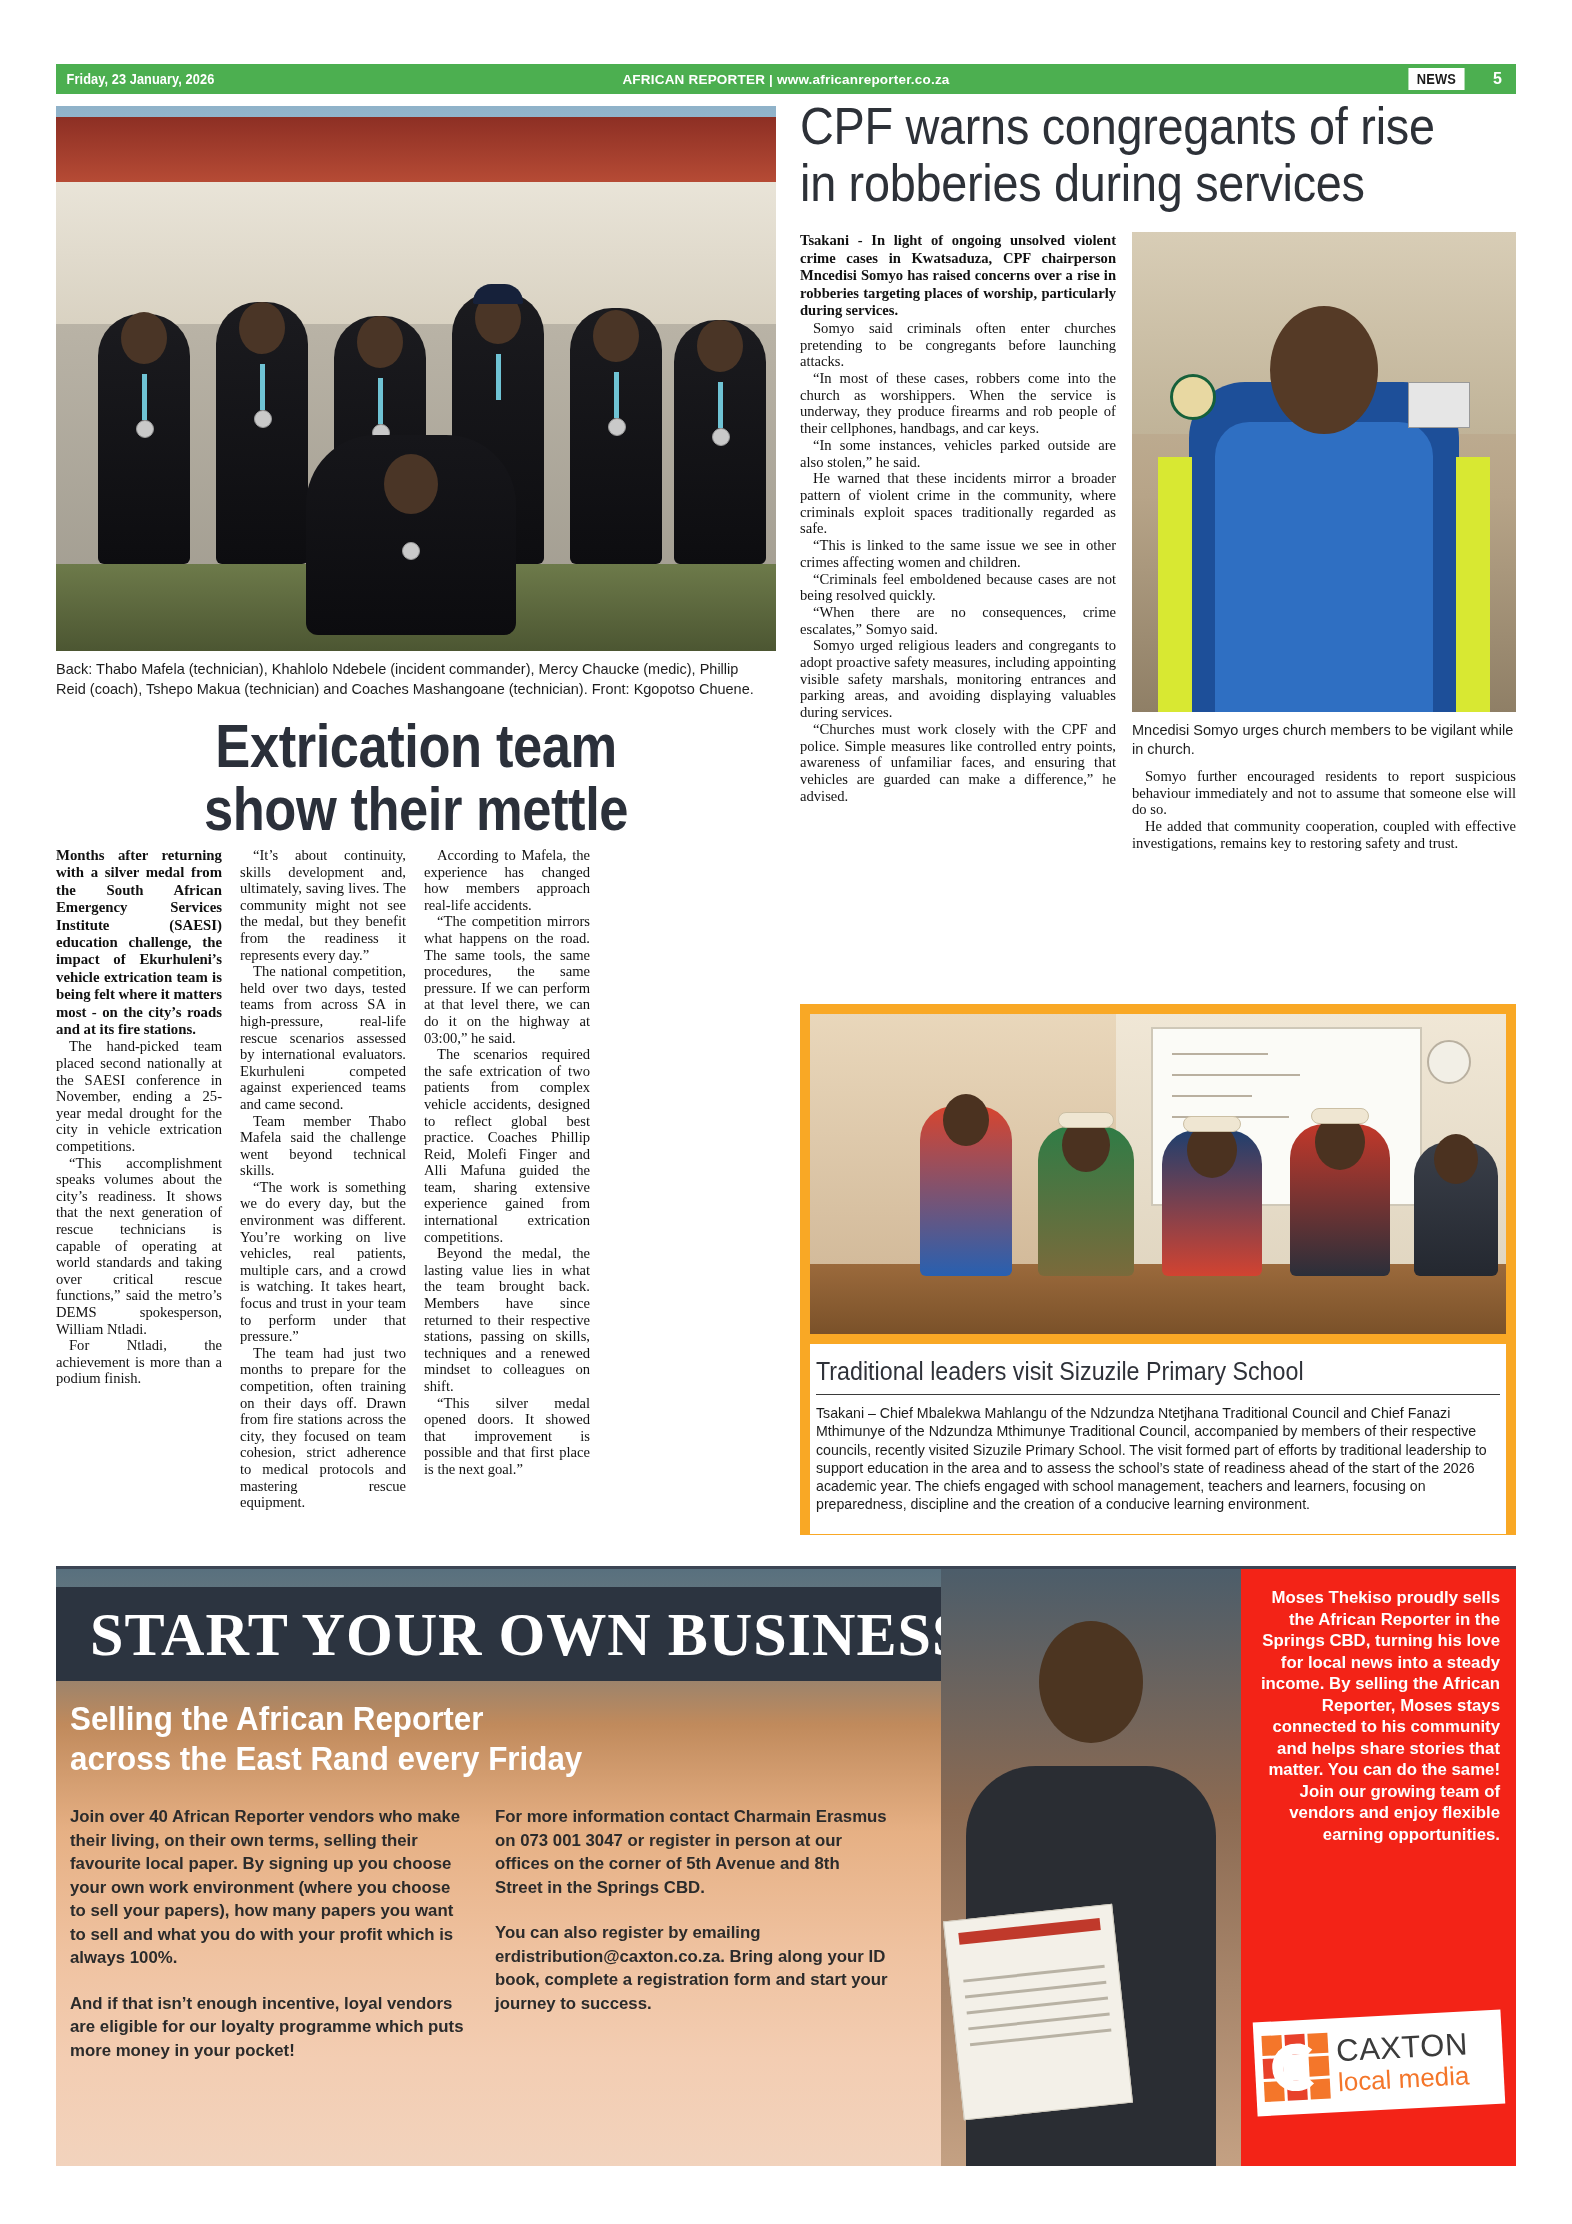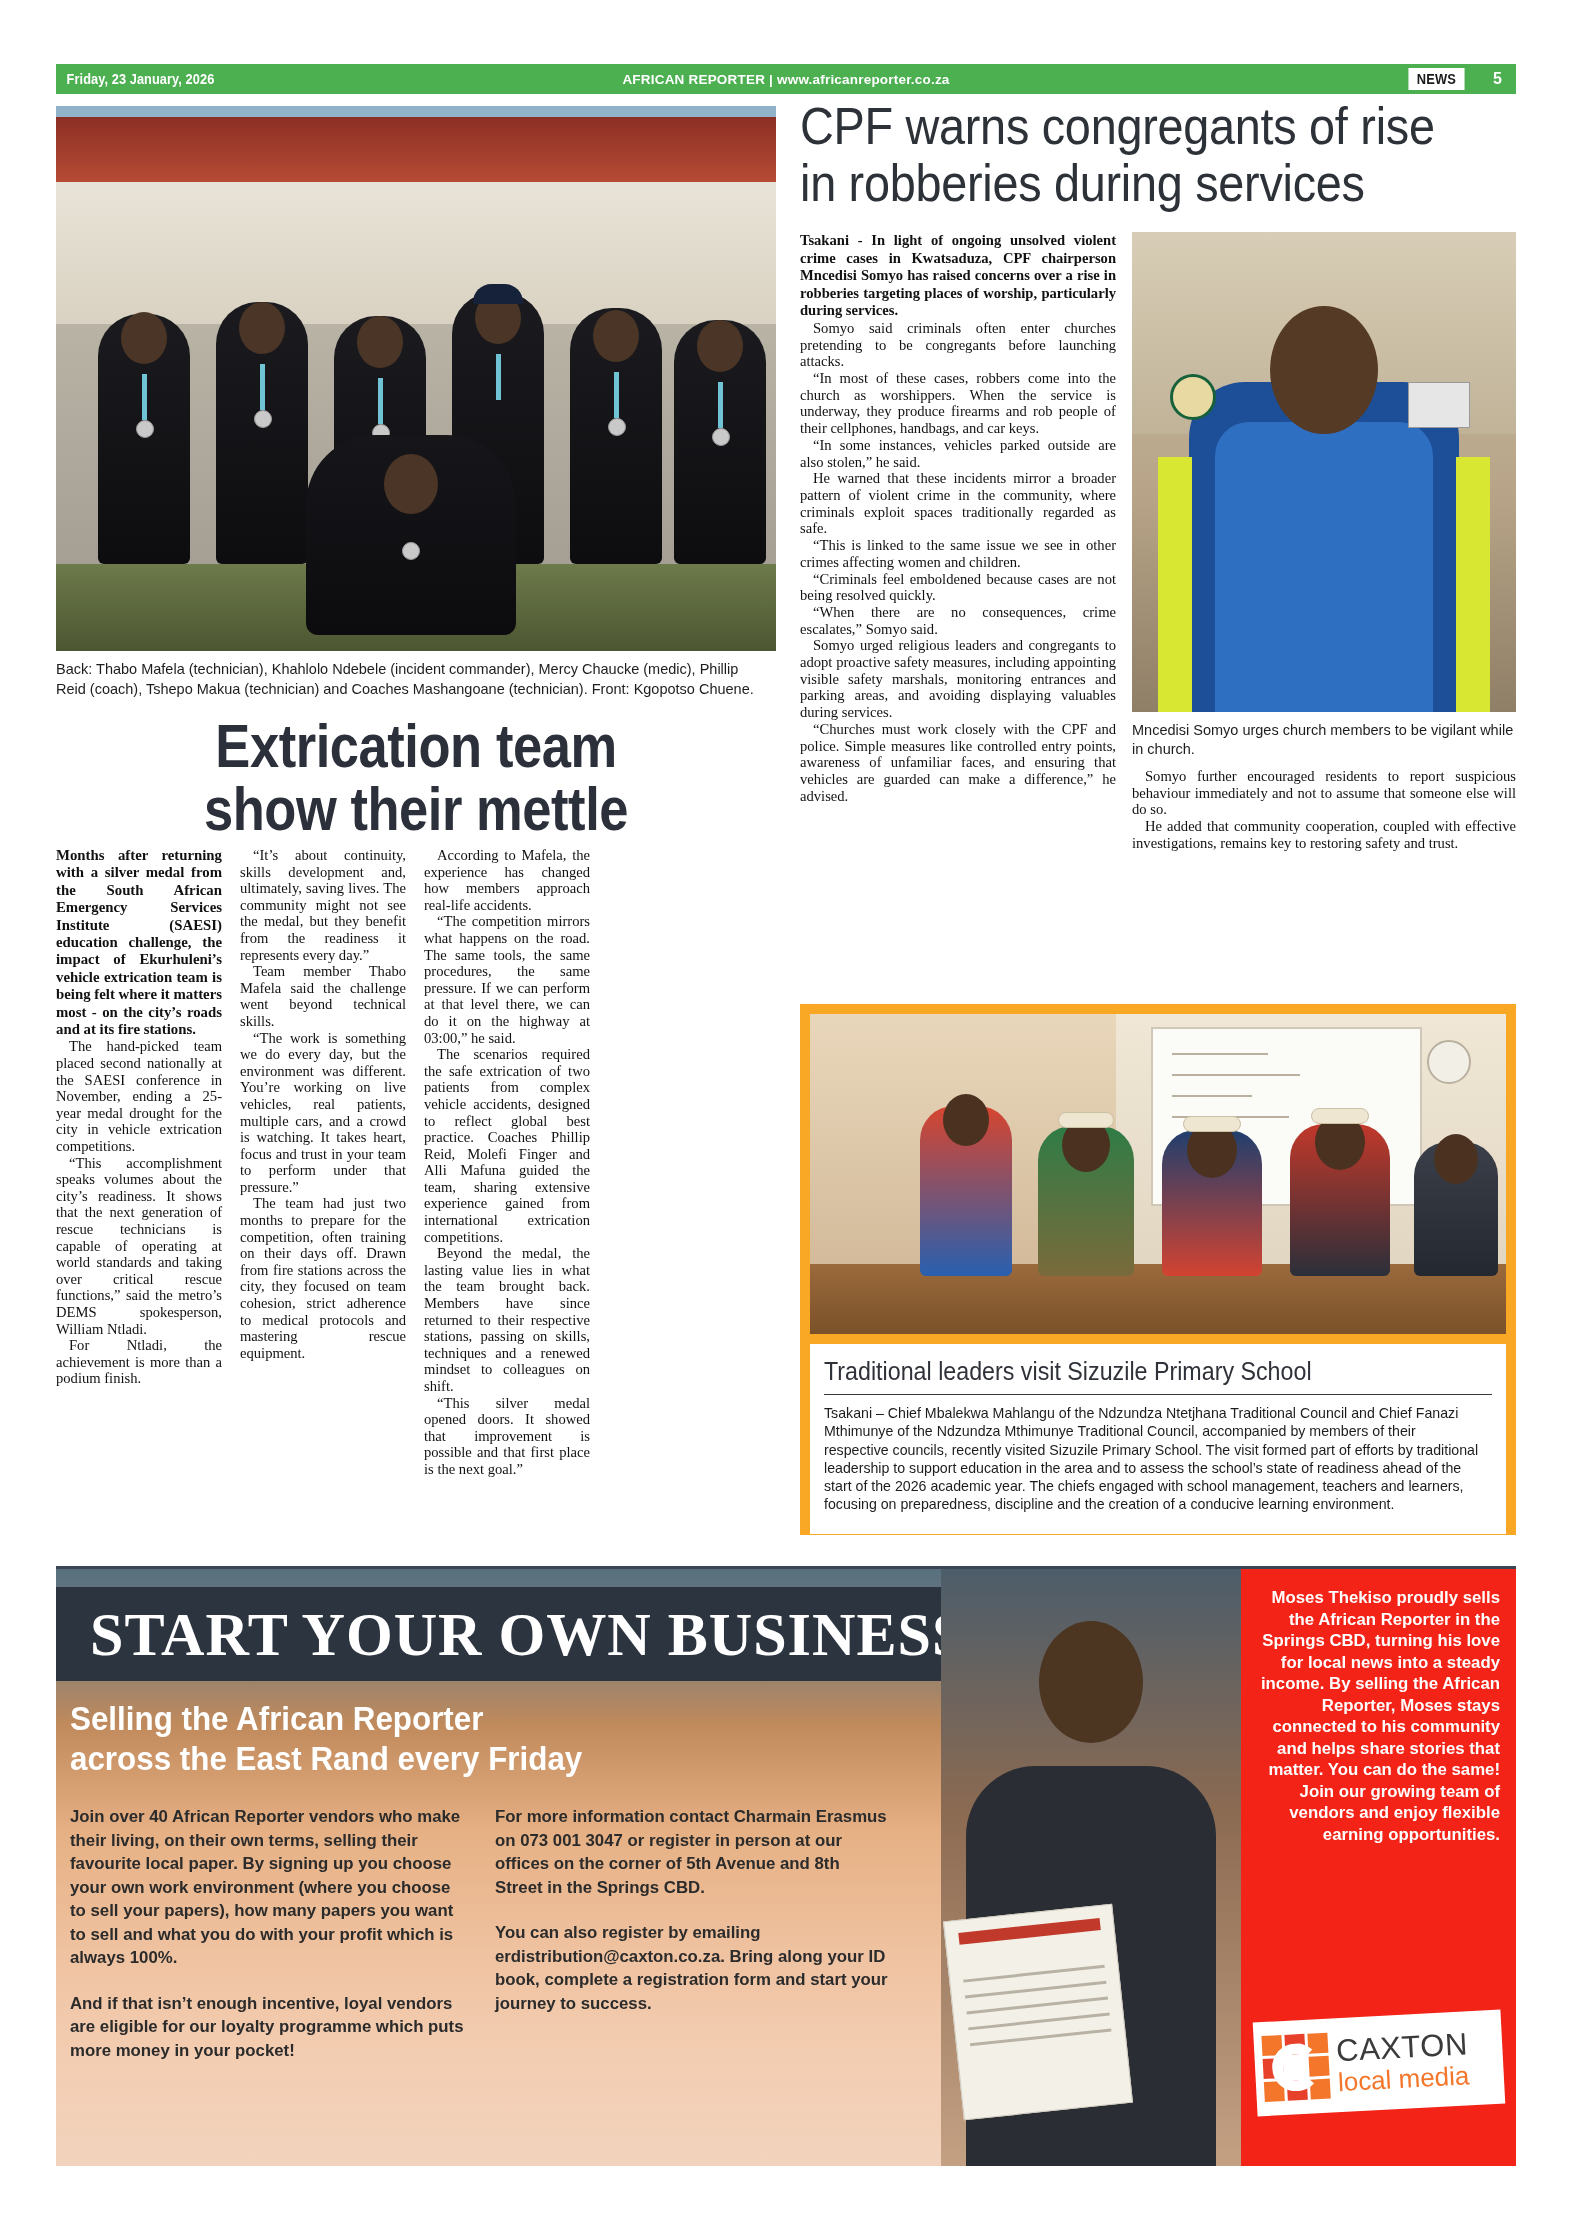--- a/index.html
+++ b/index.html
@@ -147,21 +147,21 @@
   .tp-board { position:absolute; left:49%; top:4%; width:39%; height:56%; background:#fbfbf7; border:2px solid #cfc8b8; }
   .tp-board .ln { position:absolute; left:7%; height:2px; background:#b9b0a0; }
   .tp-globe { position:absolute; right:5%; top:8%; width:44px; height:44px; border-radius:50%;
               background:#f2efe6; border:2px solid #b9b0a0; }
   .tp-desk { position:absolute; left:0; bottom:0; width:100%; height:22%; background:linear-gradient(#9b6a3c,#7a5129); }
   .tp-p { position:absolute; bottom:18%; border-radius:34px 34px 6px 6px; }
   .tp-h { position:absolute; border-radius:50%; background:#4b3220; }
   .tp-crown { position:absolute; height:16px; border-radius:9px; background:#efe6d2; border:1px solid #cbbfa4; }
 
   .trad-card {
-    margin-top:10px; width:696px; height:190px; background:#ffffff; padding:12px 14px;
+    margin-top:10px; width:696px; height:190px; background:#ffffff; padding:12px 6px;
   }
   .trad-title {
     font-family:"Liberation Sans", sans-serif; font-weight:300;
     font-size:25px; color:#2f3239; line-height:30px;
     transform: scaleX(0.93); transform-origin:left center;
   }
   .trad-rule { margin:8px 0 9px 0; height:1px; background:#3a3a3a; width:100%; }
   .trad-text {
     font-family:"Liberation Sans", sans-serif; font-size:14.4px;
     line-height:18.3px; color:#1d1d1d; text-align:left;
@@ -293,20 +293,21 @@
 
     <div class="story-cols">
       <div class="scol">
         <p class="lead">Months after returning with a silver medal from the South African Emergency Services Institute (SAESI) education challenge, the impact of Ekurhuleni’s vehicle extrication team is being felt where it matters most - on the city’s roads and at its fire stations.</p>
         <p>The hand-picked team placed second nationally at the SAESI conference in November, ending a 25-year medal drought for the city in vehicle extrication competitions.</p>
         <p>“This accomplishment speaks volumes about the city’s readiness. It shows that the next generation of rescue technicians is capable of operating at world standards and taking over critical rescue functions,” said the metro’s DEMS spokesperson, William Ntladi.</p>
         <p>For Ntladi, the achievement is more than a podium finish.</p>
       </div>
       <div class="scol">
         <p>“It’s about continuity, skills development and, ultimately, saving lives. The community might not see the medal, but they benefit from the readiness it represents every day.”</p>
+        <p>The national competition, held over two days, tested teams from across SA in high-pressure, real-life rescue scenarios assessed by international evaluators. Ekurhuleni competed against experienced teams and came second.</p>
         <p>Team member Thabo Mafela said the challenge went beyond technical skills.</p>
         <p>“The work is something we do every day, but the environment was different. You’re working on live vehicles, real patients, multiple cars, and a crowd is watching. It takes heart, focus and trust in your team to perform under that pressure.”</p>
         <p>The team had just two months to prepare for the competition, often training on their days off. Drawn from fire stations across the city, they focused on team cohesion, strict adherence to medical protocols and mastering rescue equipment.</p>
       </div>
       <div class="scol">
         <p>According to Mafela, the experience has changed how members approach real-life accidents.</p>
         <p>“The competition mirrors what happens on the road. The same tools, the same procedures, the same pressure. If we can perform at that level there, we can do it on the highway at 03:00,” he said.</p>
         <p>The scenarios required the safe extrication of two patients from complex vehicle accidents, designed to reflect global best practice. Coaches Phillip Reid, Molefi Finger and Alli Mafuna guided the team, sharing extensive experience gained from international extrication competitions.</p>
         <p>Beyond the medal, the lasting value lies in what the team brought back. Members have since returned to their respective stations, passing on skills, techniques and a renewed mindset to colleagues on shift.</p>
         <p>“This silver medal opened doors. It showed that improvement is possible and that first place is the next goal.”</p>

